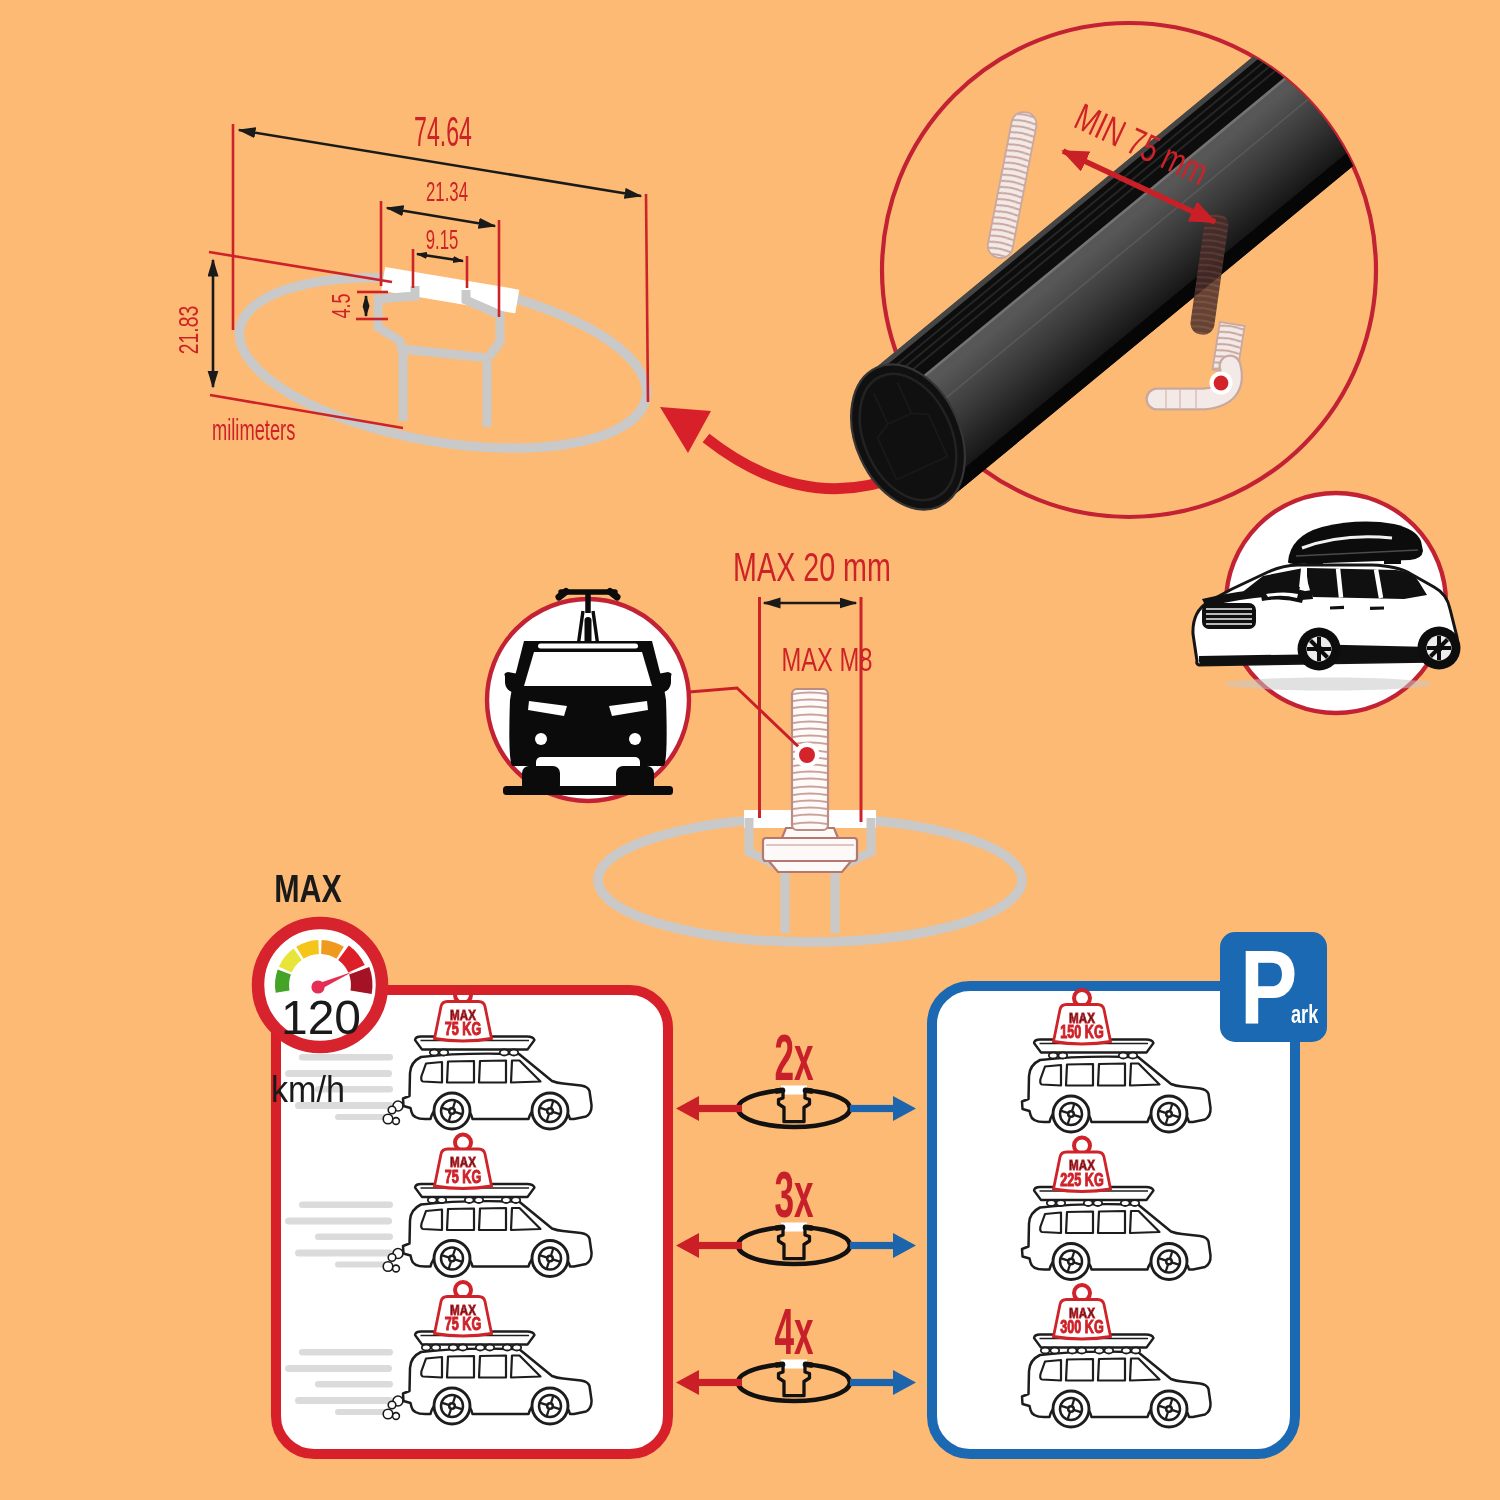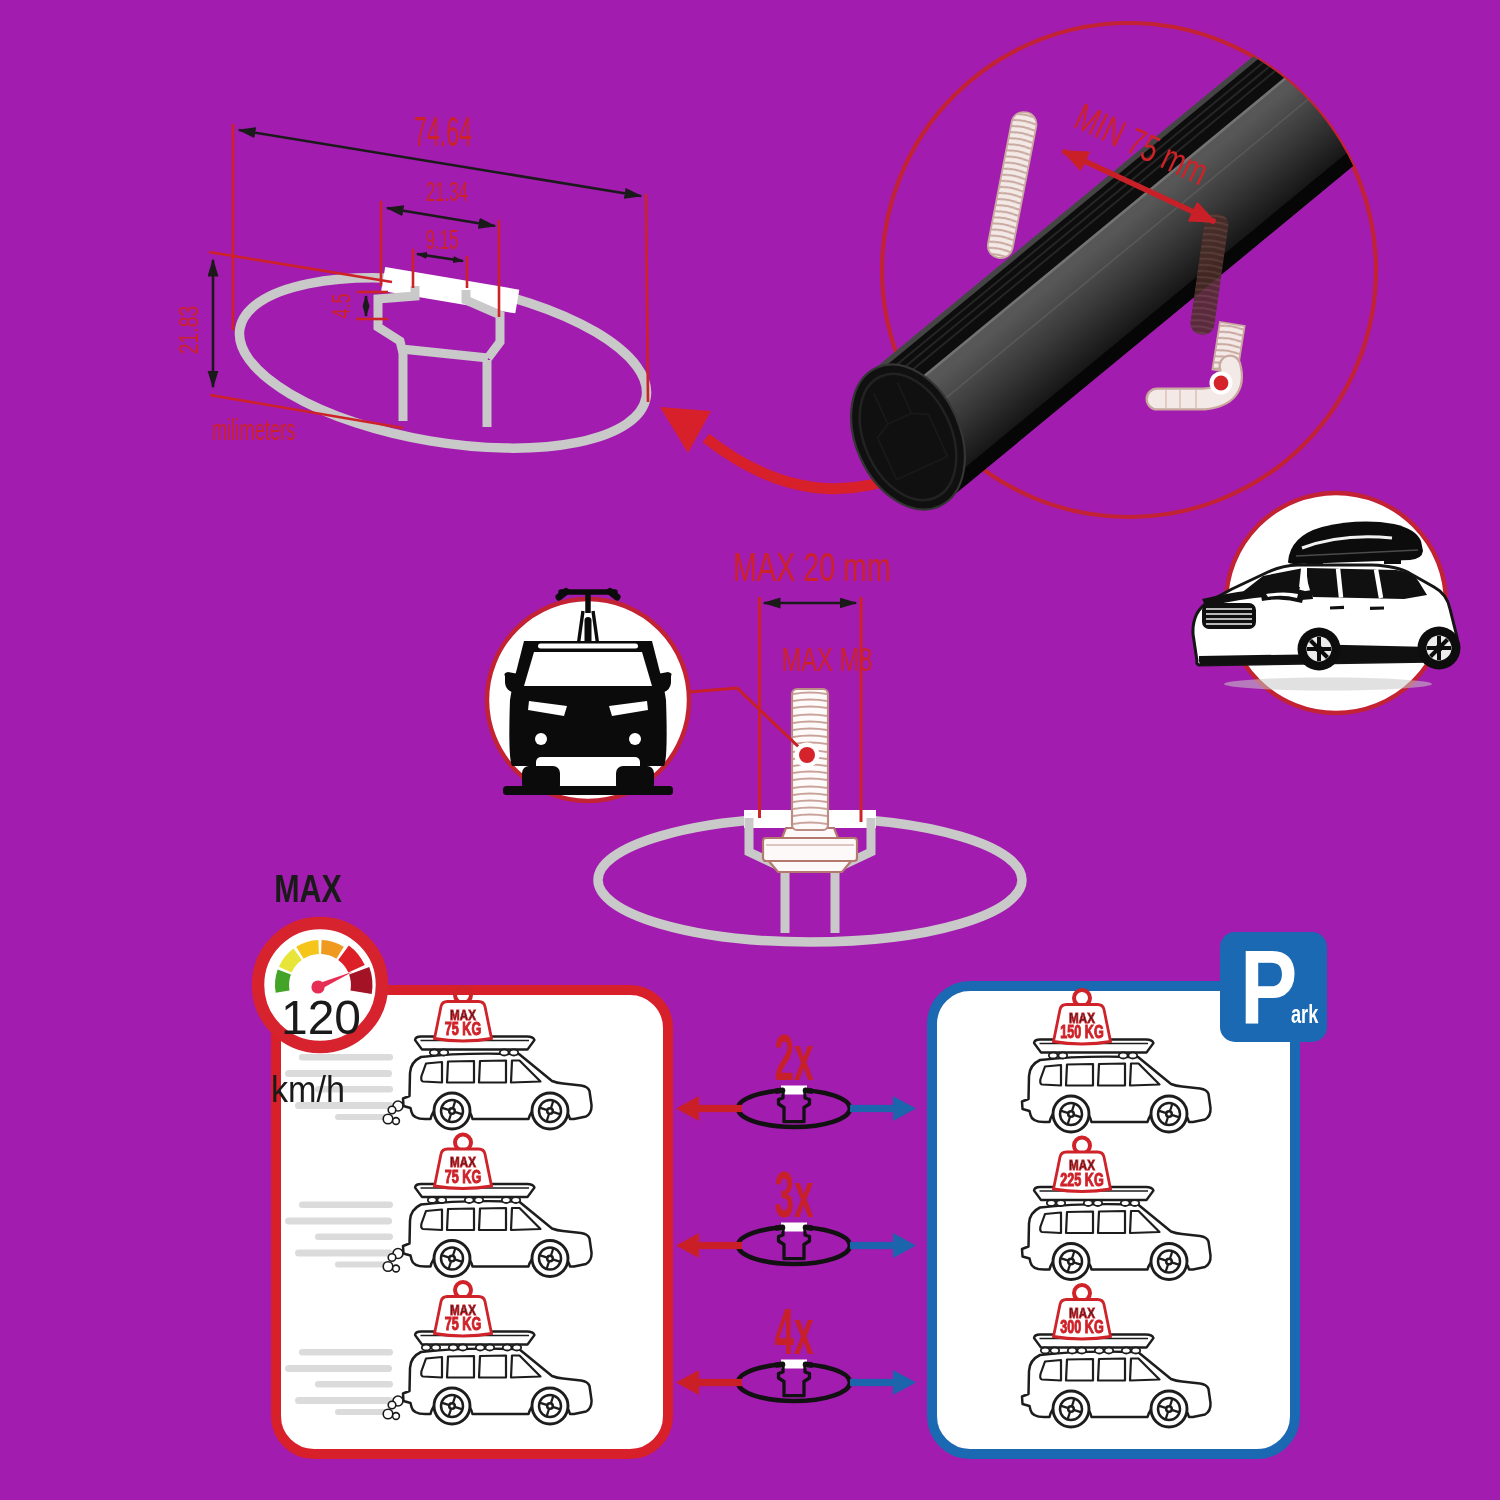--- a/index.html
+++ b/index.html
@@ -1,16 +1,16 @@
 <!DOCTYPE html>
 <html><head>
 <meta charset="utf-8">
 <style>
   html,body { margin:0; padding:0; background:#ffffff; }
-  .stage { position:relative; width:1500px; height:1500px; background:#a21caf; overflow:hidden; }
+  .stage { position:relative; width:1500px; height:1500px; background:#fdba74; overflow:hidden; }
   svg text { font-family:"Liberation Sans", sans-serif; }
   .t-dim  { fill:#ce2229; }
   .t-ink  { fill:#1a1a1a; }
   .t-w1 { fill:#1a1a1a; font-size:14.5px; font-weight:700; text-anchor:middle; transform:scale(0.8,1); }
   .t-w2 { fill:#cf2229; font-size:17.5px; font-weight:700; text-anchor:middle; transform:scale(0.72,1); }
   .t-mult { fill:#c8202a; font-size:64px; font-weight:700; text-anchor:middle; }
 </style>
 </head>
 <body>
 

